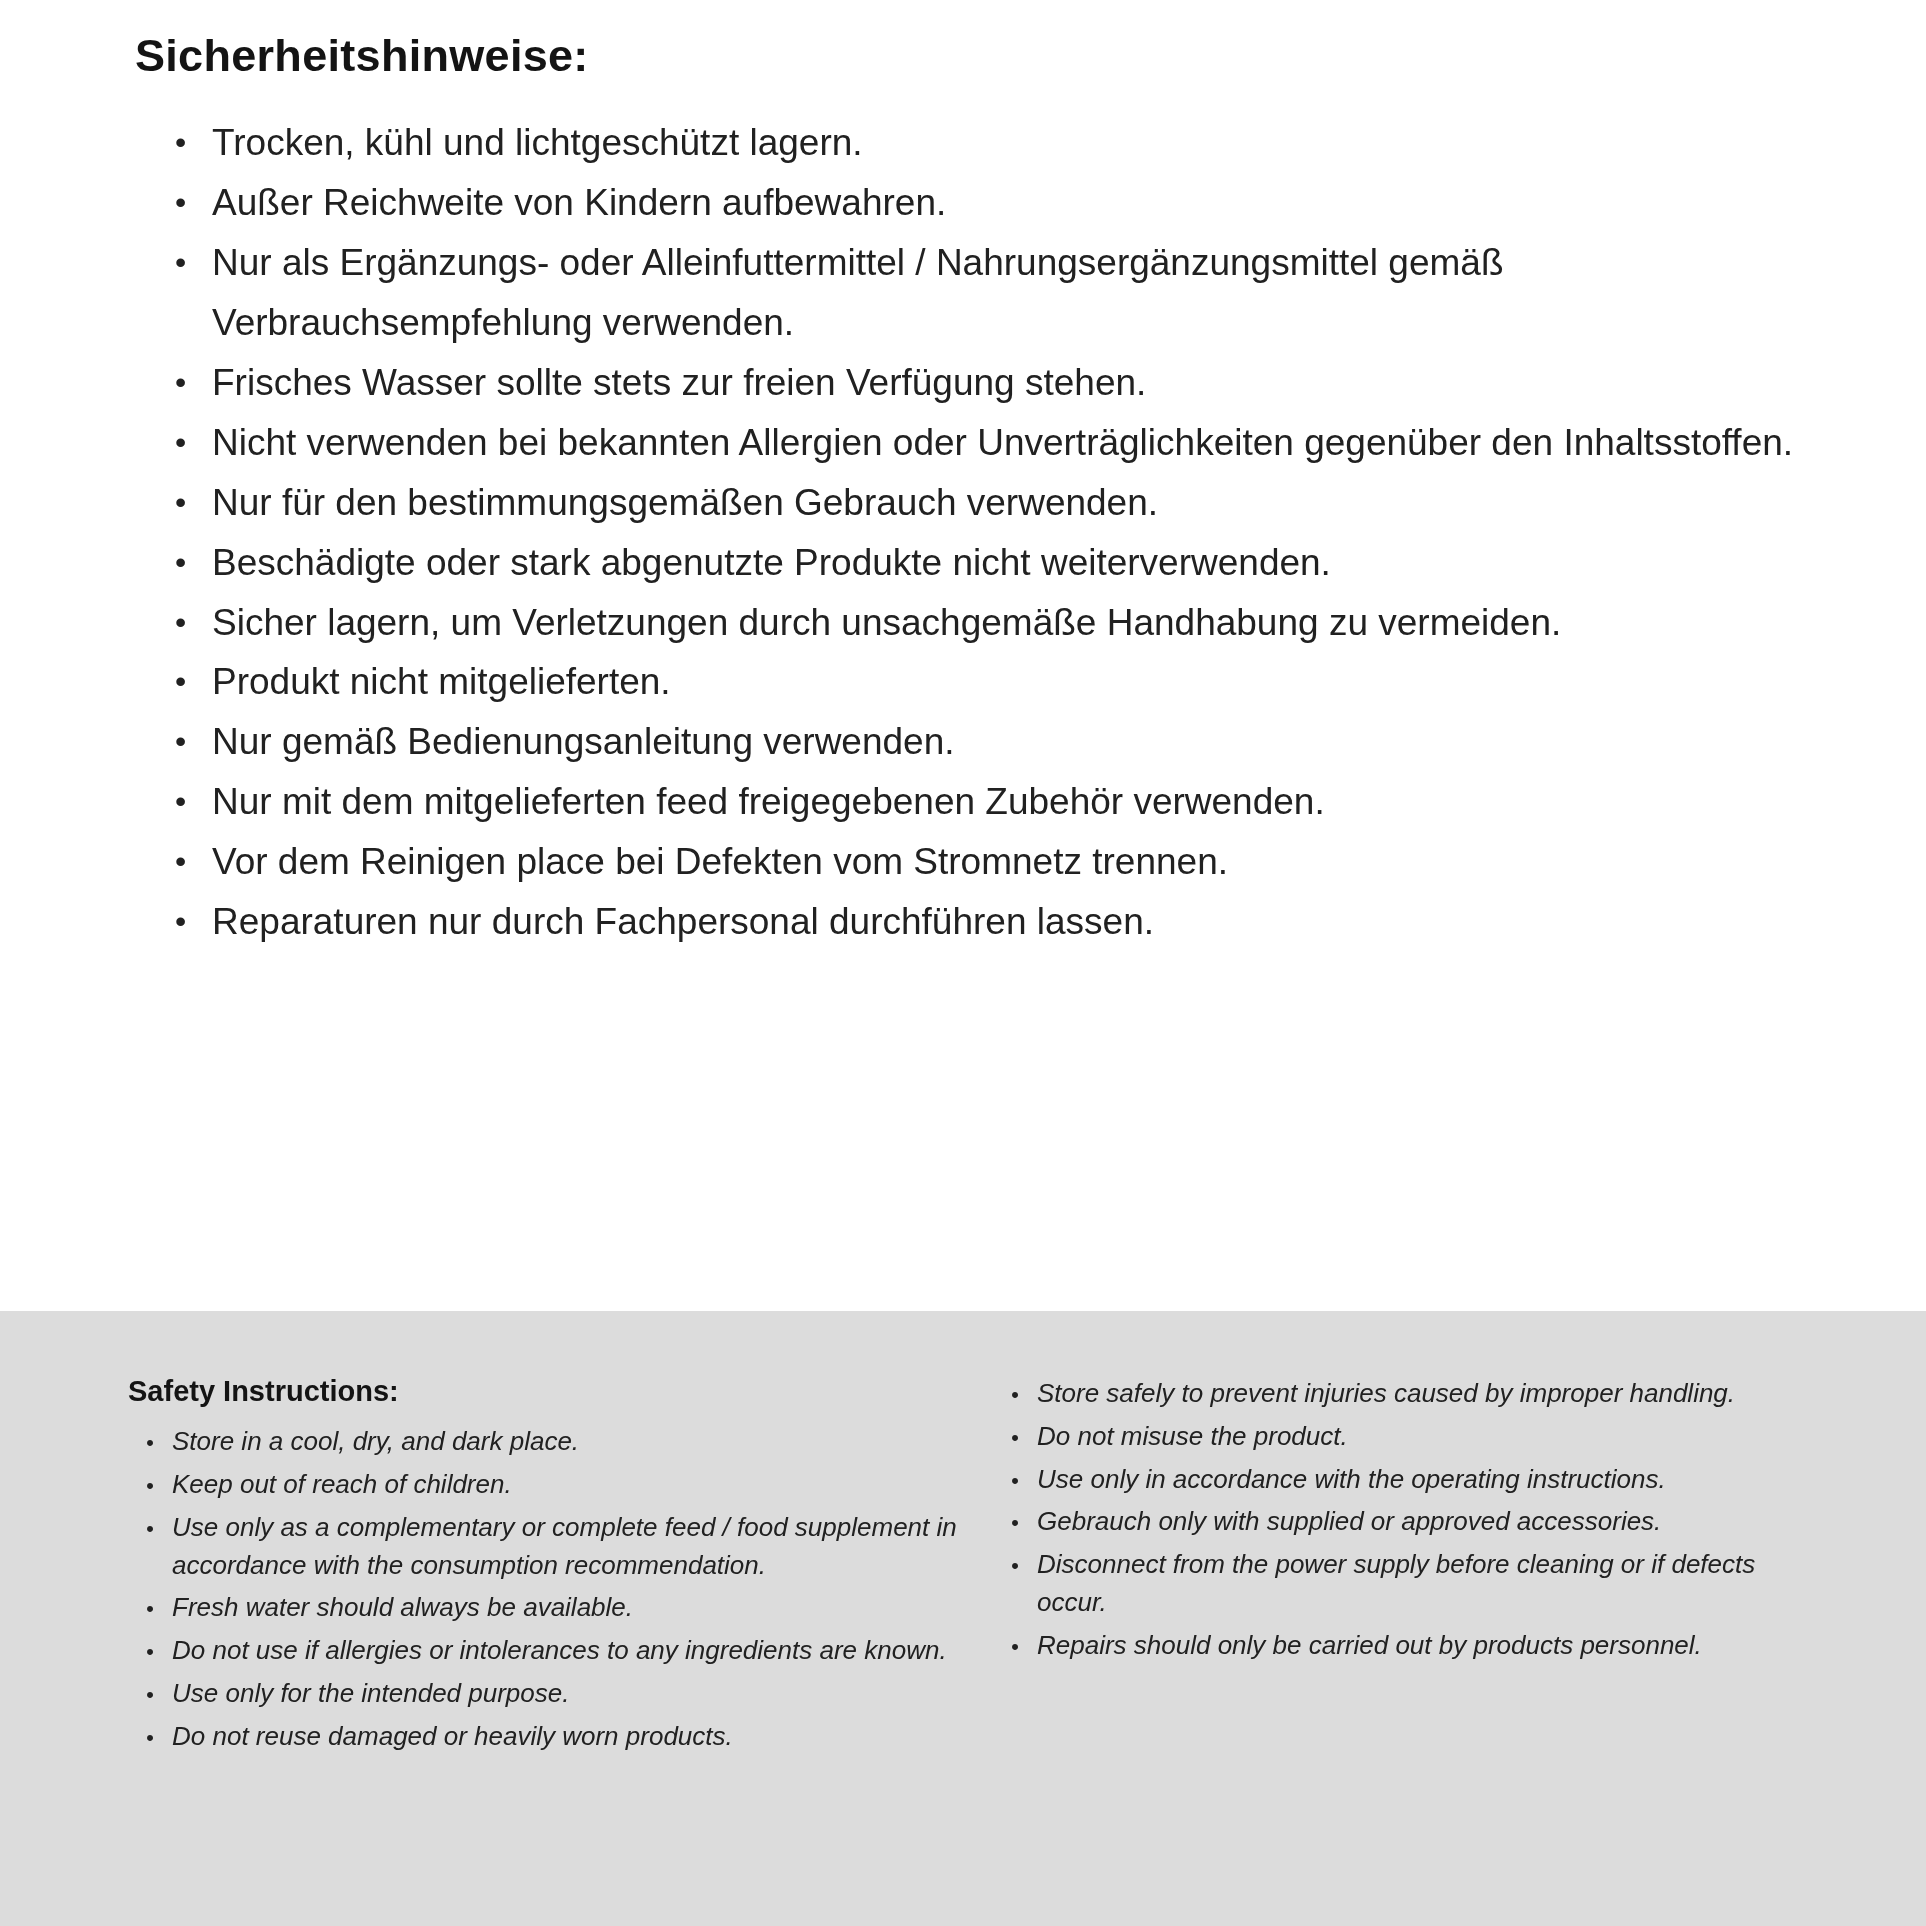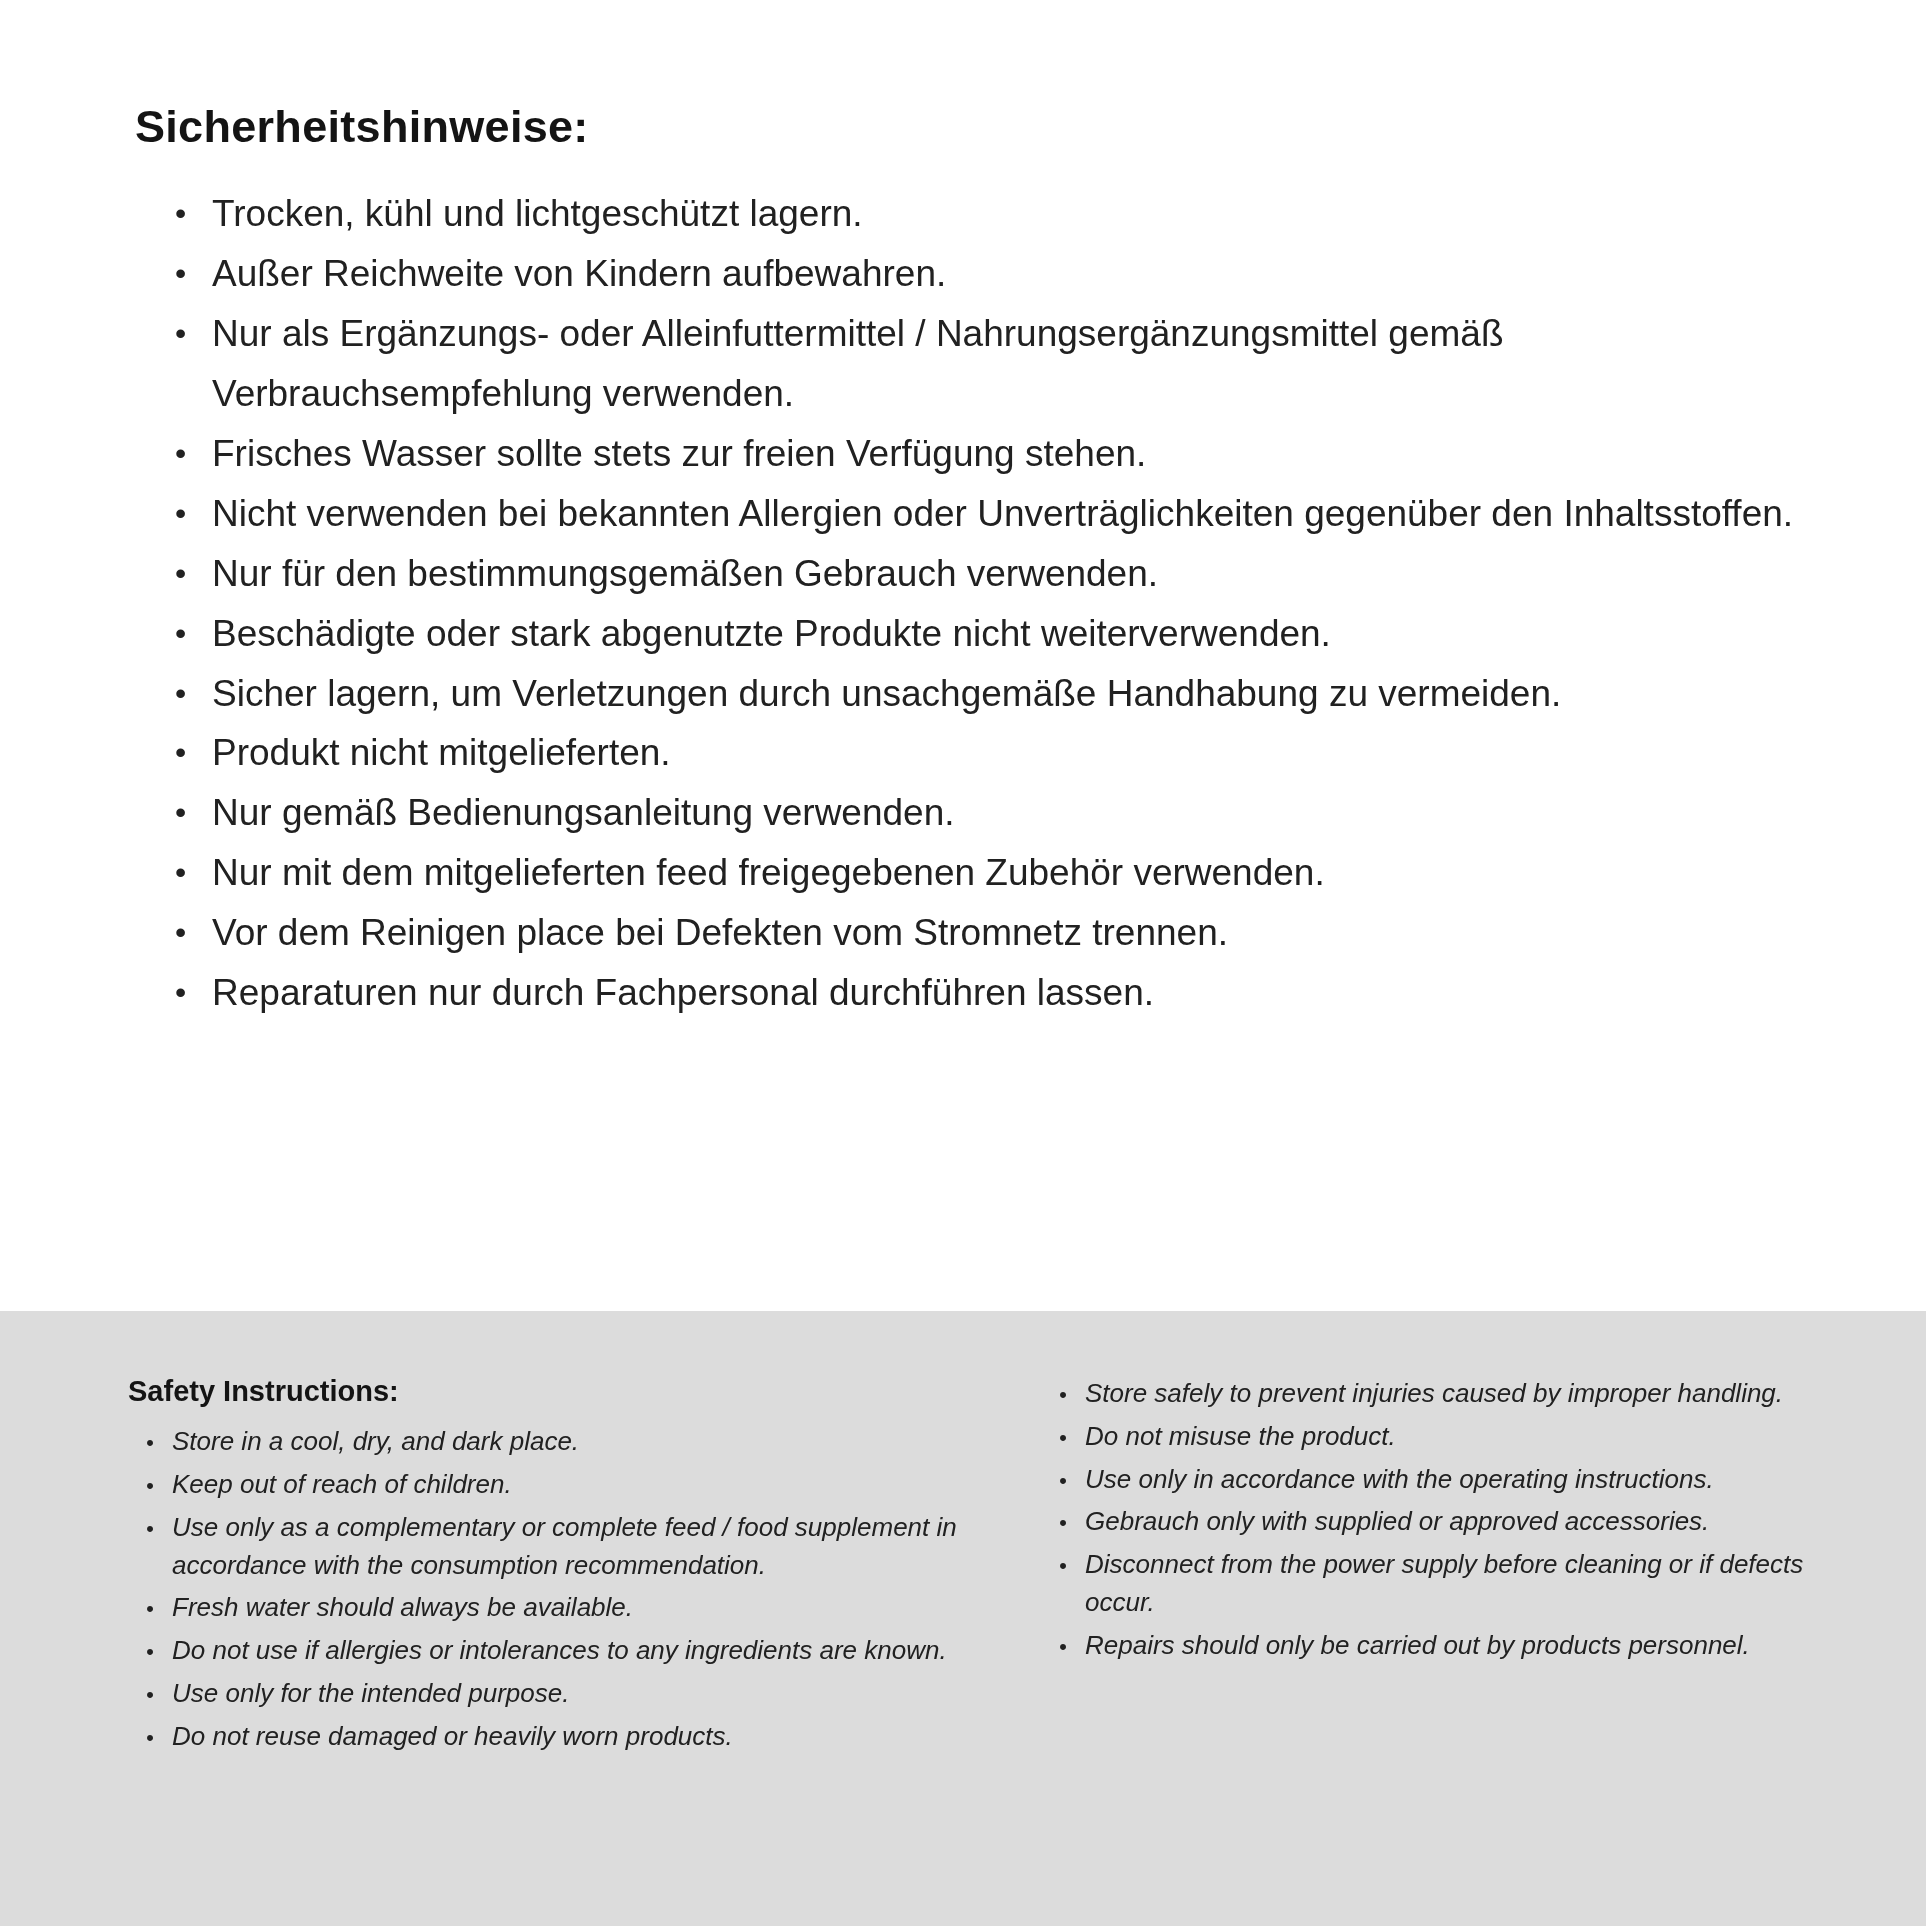--- a/index.html
+++ b/index.html
@@ -12,21 +12,21 @@
   .page {
     position: relative;
     width: 1926px;
     height: 1926px;
     background: #ffffff;
     overflow: hidden;
   }
 
   
   .german-section {
-    padding: 101px 116px 0 135px;
+    padding: 30px 116px 0 135px;
     color: #1c1c1c;
   }
 
   .german-title {
     font-size: 45px;
     font-weight: 700;
     color: #141414;
     margin-bottom: 31px;
     letter-spacing: 0.3px;
   }
@@ -57,21 +57,21 @@
   
   .english-section {
     position: absolute;
     left: 0;
     right: 0;
     top: 1311px;
     bottom: 0;
     background: #dcdcdc;
     padding: 64px 96px 39px 128px;
     display: flex;
-    gap: 84px;
+    gap: 36px;
     color: #1c1c1c;
   }
 
   .english-col-left {
     width: 847px;
     flex: 0 0 auto;
   }
 
   .english-col-right {
     flex: 1 1 auto;

